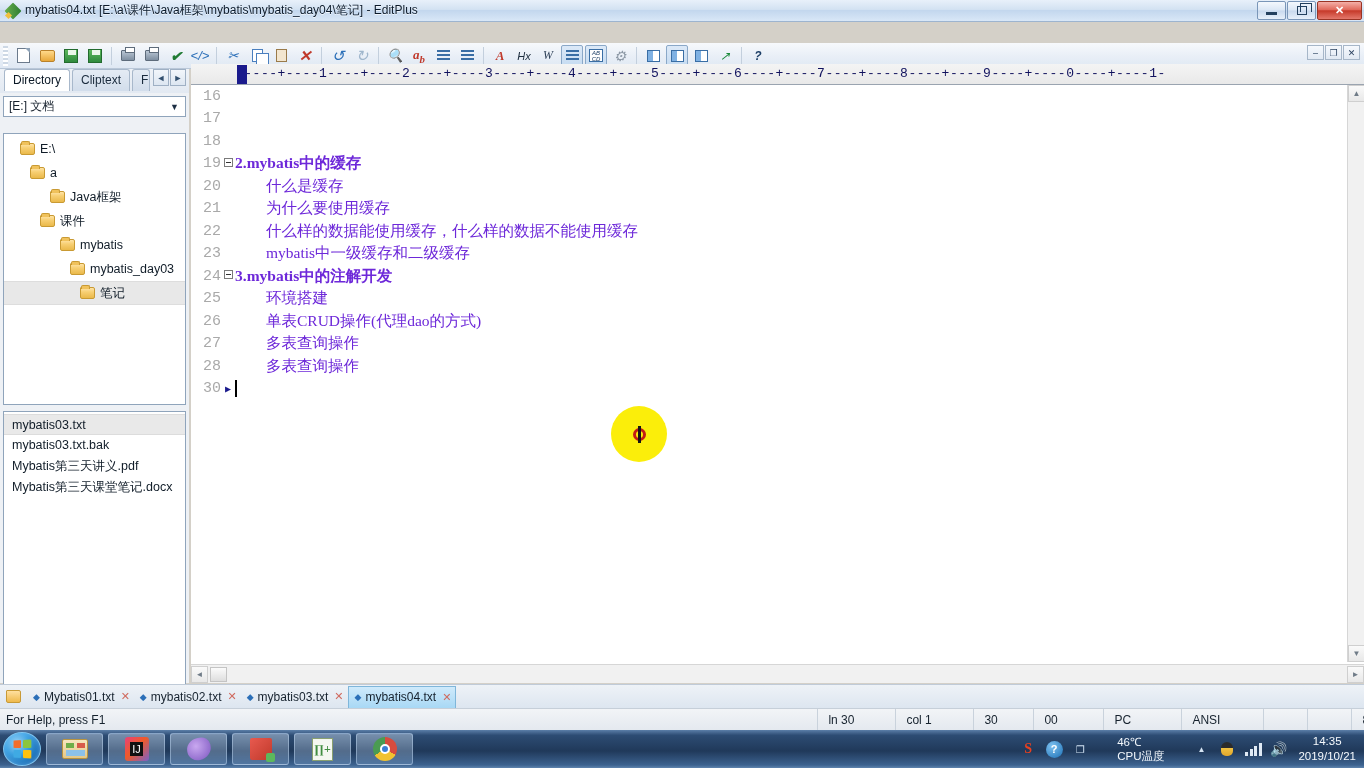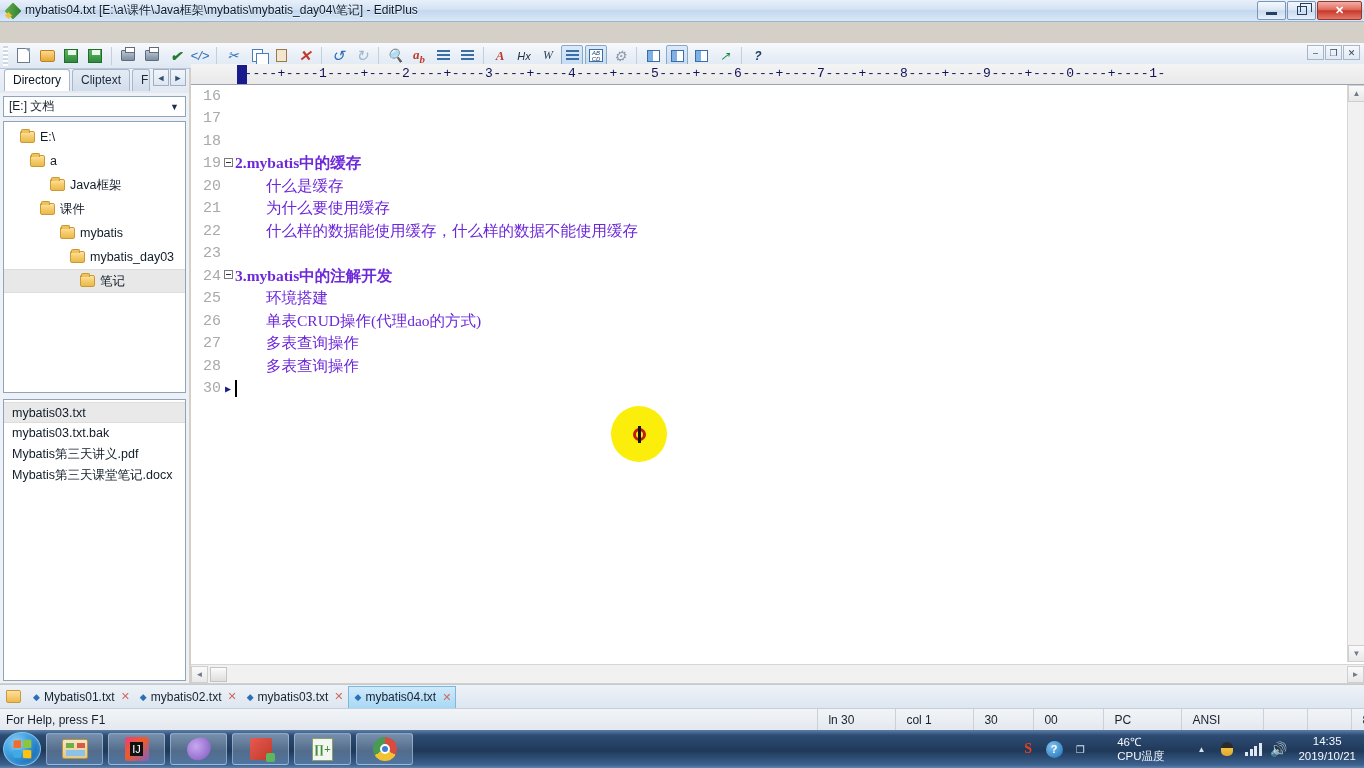--- a/index.html
+++ b/index.html
@@ -123,21 +123,21 @@
     border-bottom: none; border-radius: 3px 3px 0 0; margin-right: 2px;
     background: linear-gradient(to bottom,#e4ebf4,#d2ddeb); color: #1a2b3d; white-space:nowrap;
   }
   .stab.active { background: #fff; color: #0a1826; position: relative; z-index: 2; }
   .stab.clipped { max-width: 28px; overflow: hidden; }
   .tabnav { display:flex; margin-left:auto; margin-right: 4px; }
   .tabnav span {
     width: 16px; height: 17px; border: 1px solid #9fb0c4; background: linear-gradient(to bottom,#f2f6fb,#dde6f1);
     font-size: 9px; display:flex; align-items:center; justify-content:center; color:#33506f; margin-left:1px;
   }
-  .dirbox { margin: 3px 3px 4px 3px; border-radius: 6px; }
+  .dirbox { margin: 3px 3px 16px 3px; border-radius: 6px; }
   .combo {
     height: 21px; border: 1px solid #8fa4bb; background: #fff; display: flex; align-items: center;
     font-size: 12px; color: #15202c; padding-left: 5px; position: relative;
   }
   .combo .caret {
     position: absolute; right: 3px; top: 3px; width: 15px; height: 14px;
     display: flex; align-items: center; justify-content: center; color: #1d2f44; font-size: 9px;
   }
   .tree {
     margin: 3px 3px 0 3px; height: 272px; background: #fff; border: 1px solid #8fa4bb;
@@ -529,20 +529,21 @@
             <span class="ltext">        为什么要使用缓存</span>
           </div>
         <div class="ln">
             <span class="lnum">22</span>
             <span class="lmark"></span>
             <span class="ltext">        什么样的数据能使用缓存，什么样的数据不能使用缓存</span>
           </div>
         <div class="ln">
             <span class="lnum">23</span>
             <span class="lmark"></span>
+            <span class="ltext">        mybatis中一级缓存和二级缓存</span>
           </div>
         <div class="ln">
             <span class="lnum">24</span>
             <span class="lmark"><i class="fold-box"></i></span>
             <span class="ltext bold">3.mybatis中的注解开发</span>
           </div>
         <div class="ln">
             <span class="lnum">25</span>
             <span class="lmark"></span>
             <span class="ltext">        环境搭建</span>

